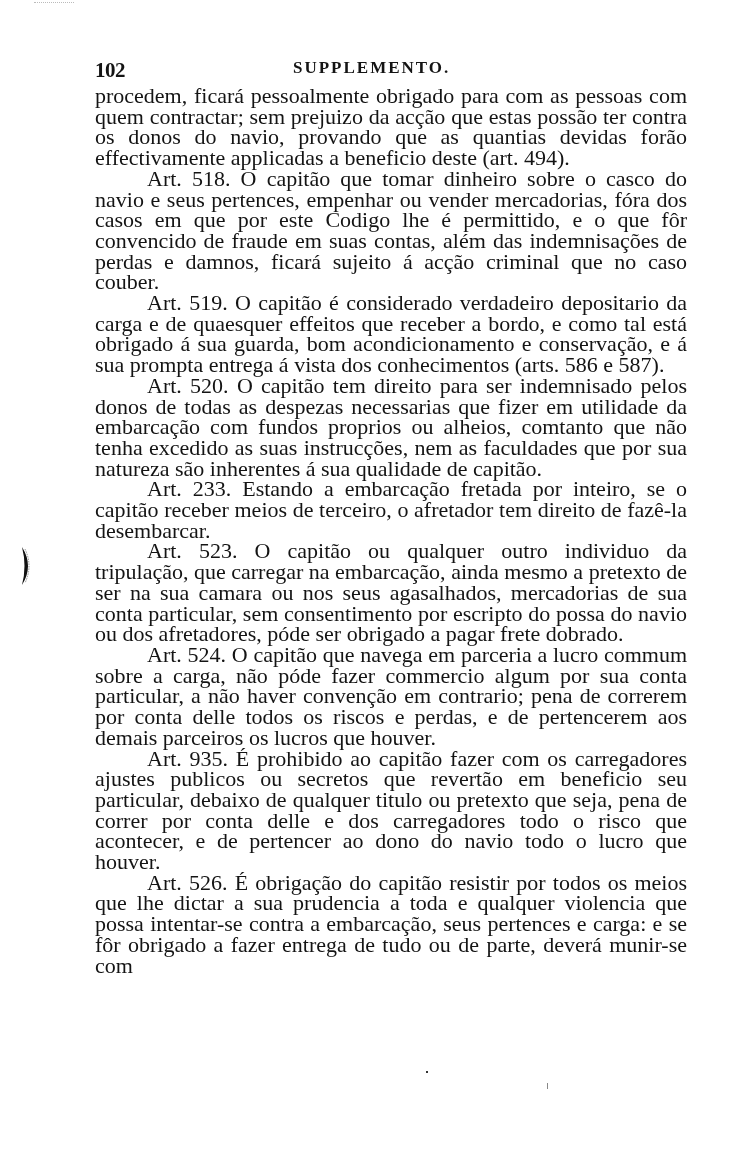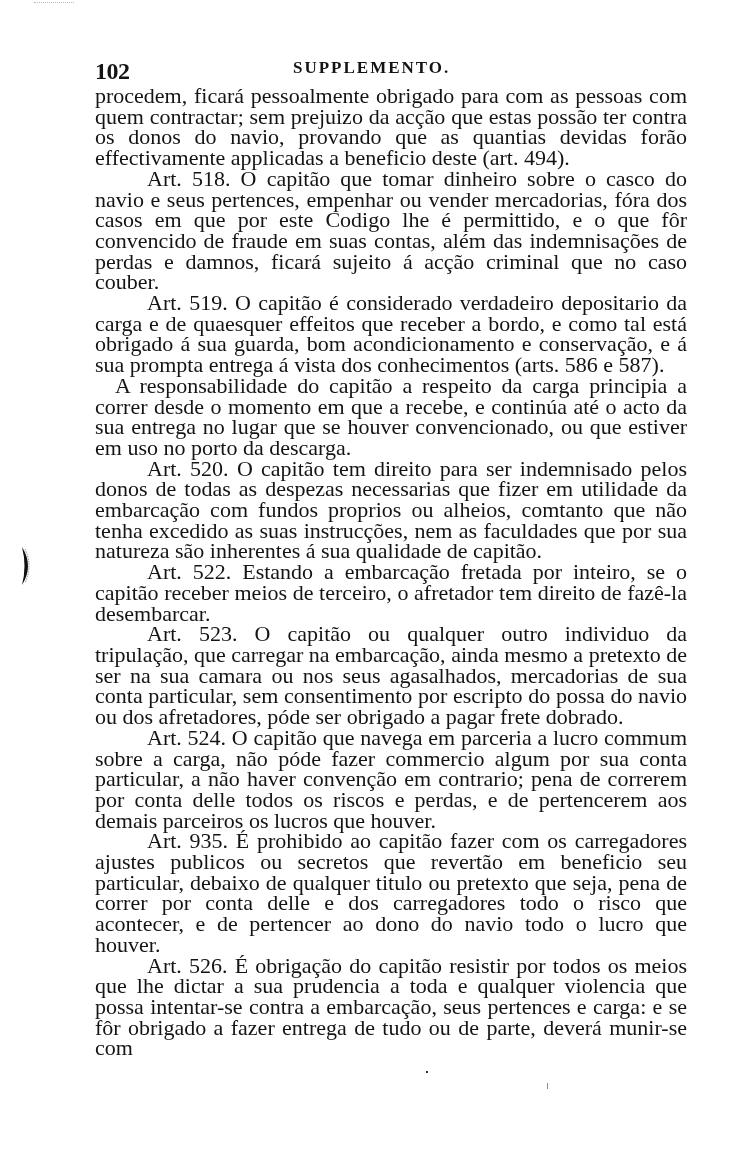--- a/index.html
+++ b/index.html
@@ -28,21 +28,21 @@
     left: 95px;
     top: 58px;
     width: 590px;
     height: 22px;
   }
   .page-number {
     position: absolute;
     left: 0;
     top: 0;
     font-weight: bold;
-    font-size: 24px;
+    font-size: 21px;
     letter-spacing: -0.5px;
   }
   .header-title {
     position: absolute;
     left: 198px;
     top: 0;
     font-weight: bold;
     font-size: 17px;
     letter-spacing: 2px;
   }
@@ -101,28 +101,25 @@
   </p>
   <p class="para indent">
     <span class="art-label">Art. 518.</span>
     <span>O capitão que tomar dinheiro sobre o casco do navio e seus pertences, empenhar ou vender mercadorias, fóra dos casos em que por este Codigo lhe é permittido, e o que fôr convencido de fraude em suas contas, além das indemnisações de perdas e damnos, ficará sujeito á acção criminal que no caso couber.</span>
   </p>
   <p class="para indent">
     <span class="art-label">Art. 519.</span>
     <span>O capitão é considerado verdadeiro depositario da carga e de quaesquer effeitos que receber a bordo, e como tal está obrigado á sua guarda, bom acondicionamento e conservação, e á sua prompta entrega á vista dos conhecimentos (arts. 586 e 587).</span>
   </p>
   <p class="para indent">
-    <span>A responsabilidade do capitão a respeito da carga principia a correr desde o momento em que a recebe, e continúa até o acto da sua entrega no lugar que se houver convencionado, ou que estiver em uso no porto da descarga.</span>
-  </p>
-  <p class="para indent">
     <span class="art-label">Art. 520.</span>
     <span>O capitão tem direito para ser indemnisado pelos donos de todas as despezas necessarias que fizer em utilidade da embarcação com fundos proprios ou alheios, comtanto que não tenha excedido as suas instrucções, nem as faculdades que por sua natureza são inherentes á sua qualidade de capitão.</span>
   </p>
   <p class="para indent">
-    <span class="art-label">Art. 522.</span>
+    <span class="art-label">Art. 233.</span>
     <span>Estando a embarcação fretada por inteiro, se o capitão receber meios de terceiro, o afretador tem direito de fazê-la desembarcar.</span>
   </p>
   <p class="para indent">
     <span class="art-label">Art. 523.</span>
     <span>O capitão ou qualquer outro individuo da tripulação, que carregar na embarcação, ainda mesmo a pretexto de ser na sua camara ou nos seus agasalhados, mercadorias de sua conta particular, sem consentimento por escripto do possa do navio ou dos afretadores, póde ser obrigado a pagar frete dobrado.</span>
   </p>
   <p class="para indent">
     <span class="art-label">Art. 524.</span>
     <span>O capitão que navega em parceria a lucro commum sobre a carga, não póde fazer commercio algum por sua conta particular, a não haver convenção em contrario; pena de correrem por conta delle todos os riscos e perdas, e de pertencerem aos demais parceiros os lucros que houver.</span>
   </p>

